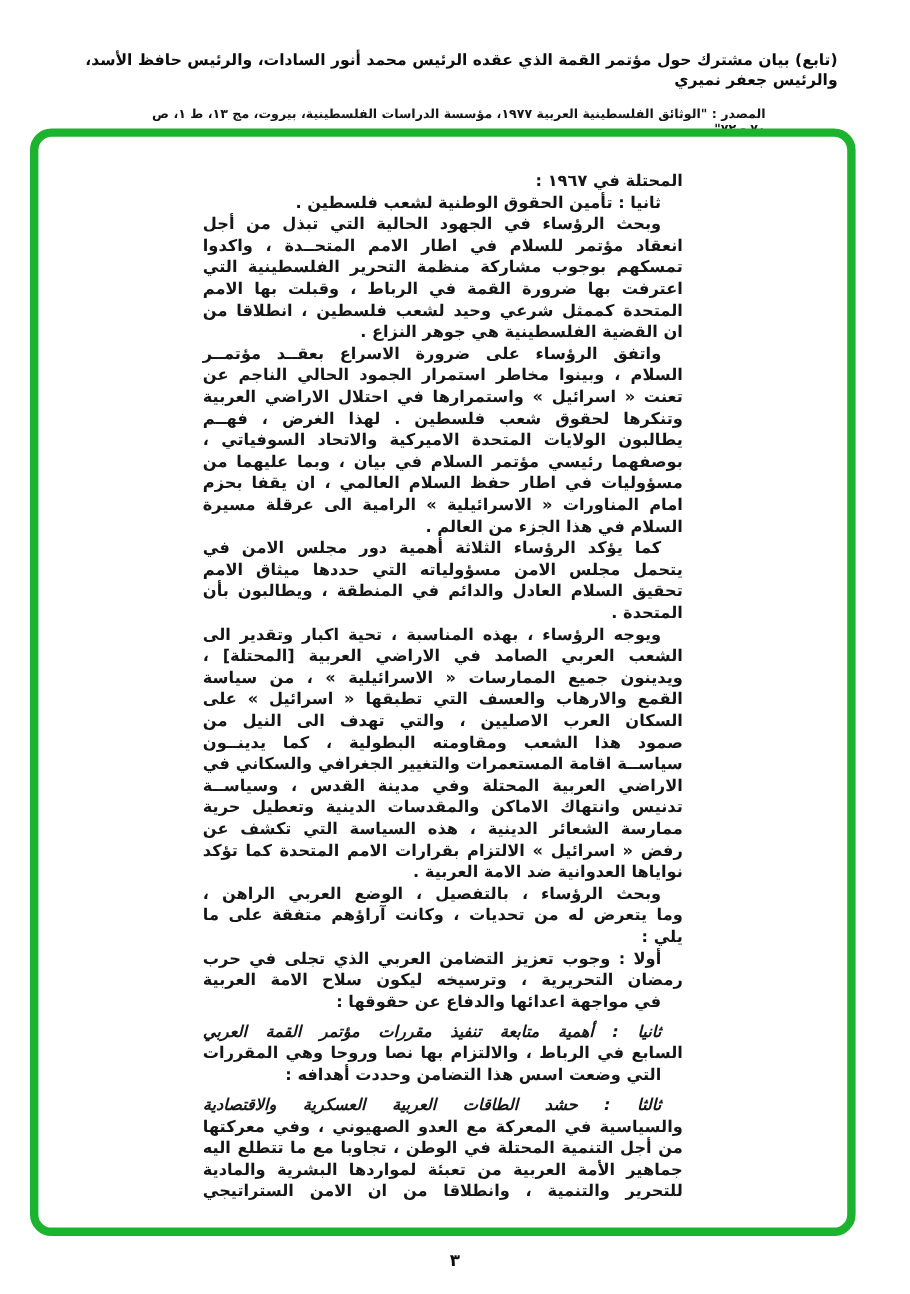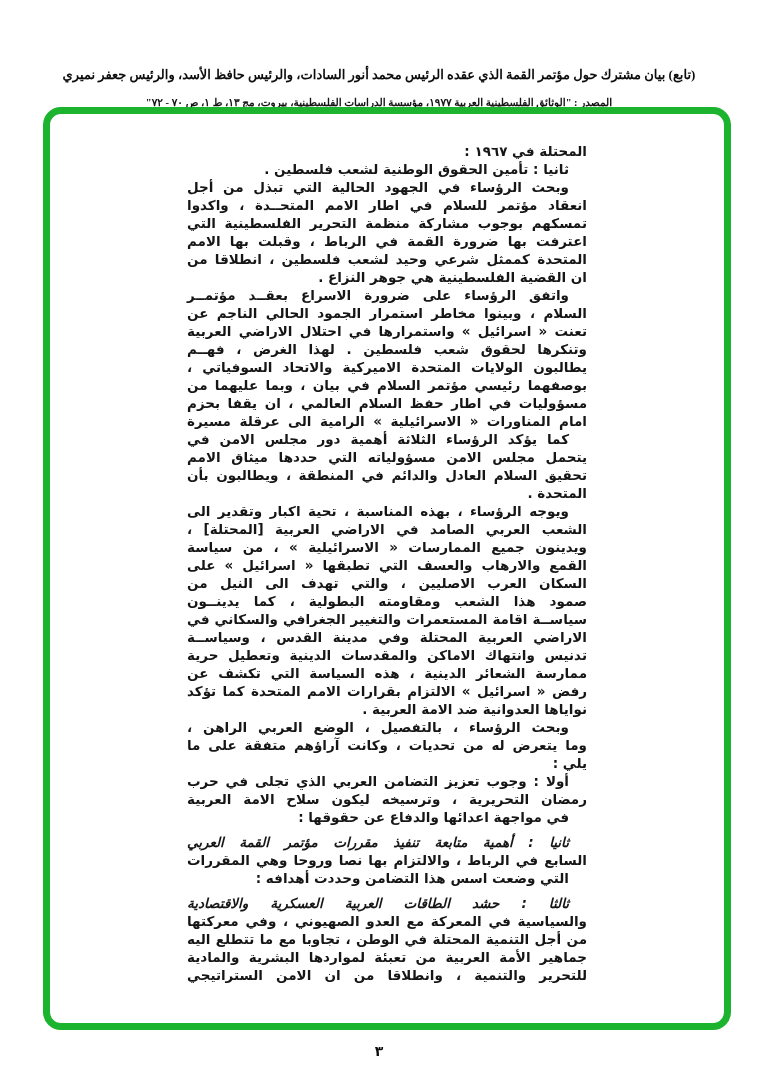--- a/index.html
+++ b/index.html
@@ -9,43 +9,41 @@
     font-family: "DejaVu Sans", sans-serif;
   }
   .page {
     position: relative;
     width: 758px;
     height: 1078px;
     background: #ffffff;
     overflow: hidden;
   }
   .header {
-    padding-top: 66px;
-    text-align: center;
+    padding-top: 42px;
     direction: rtl;
-    font-family: Liberation Serif, serif;
   }
   .title {
     font-size: 13px;
     font-weight: bold;
     color: #0d0d0d;
     line-height: 17px;
     padding: 0 60px;
   }
   .source {
     margin-top: 13px;
     font-size: 10.5px;
     font-weight: bold;
     color: #141414;
     line-height: 13px;
     padding: 0 120px;
   }
   .green-frame {
     position: absolute;
-    left: 43px;
+    left: 25px;
     top: 107px;
     width: 688px;
     height: 923px;
     box-sizing: border-box;
     border: 7px solid #1cb32e;
     border-radius: 18px;
     background: #ffffff;
   }
   .text-column {
     width: 400px;
@@ -104,20 +102,21 @@
         <div class="line">المتحدة كممثل شرعي وحيد لشعب فلسطين ، انطلاقا من</div>
         <div class="line last">ان القضية الفلسطينية هي جوهر النزاع .</div>
         <div class="line indent">واتفق الرؤساء على ضرورة الاسراع بعقــد مؤتمــر</div>
         <div class="line">السلام ، وبينوا مخاطر استمرار الجمود الحالي الناجم عن</div>
         <div class="line">تعنت « اسرائيل » واستمرارها في احتلال الاراضي العربية</div>
         <div class="line">وتنكرها لحقوق شعب فلسطين . لهذا الغرض ، فهــم</div>
         <div class="line">يطالبون الولايات المتحدة الاميركية والاتحاد السوفياتي ،</div>
         <div class="line">بوصفهما رئيسي مؤتمر السلام في بيان ، وبما عليهما من</div>
         <div class="line">مسؤوليات في اطار حفظ السلام العالمي ، ان يقفا بحزم</div>
         <div class="line">امام المناورات « الاسرائيلية » الرامية الى عرقلة مسيرة</div>
+        <div class="line last">السلام في هذا الجزء من العالم .</div>
         <div class="line indent">كما يؤكد الرؤساء الثلاثة أهمية دور مجلس الامن في</div>
         <div class="line">يتحمل مجلس الامن مسؤولياته التي حددها ميثاق الامم</div>
         <div class="line">تحقيق السلام العادل والدائم في المنطقة ، ويطالبون بأن</div>
         <div class="line last">المتحدة .</div>
         <div class="line indent">ويوجه الرؤساء ، بهذه المناسبة ، تحية اكبار وتقدير الى</div>
         <div class="line">الشعب العربي الصامد في الاراضي العربية [المحتلة] ،</div>
         <div class="line">ويدينون جميع الممارسات « الاسرائيلية » ، من سياسة</div>
         <div class="line">القمع والارهاب والعسف التي تطبقها « اسرائيل » على</div>
         <div class="line">السكان العرب الاصليين ، والتي تهدف الى النيل من</div>
         <div class="line">صمود هذا الشعب ومقاومته البطولية ، كما يدينــون</div>

